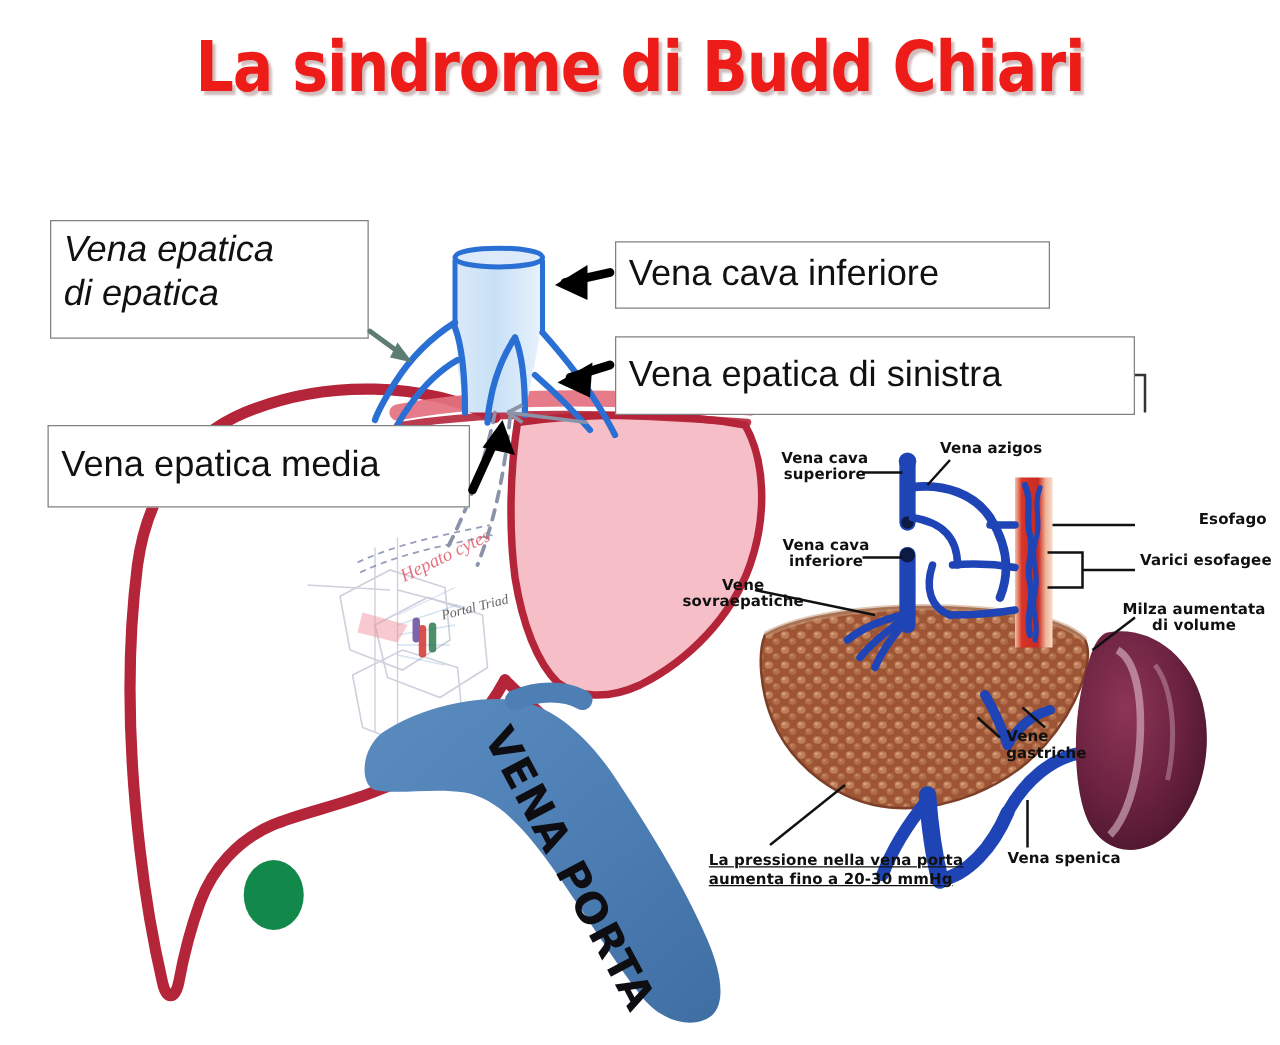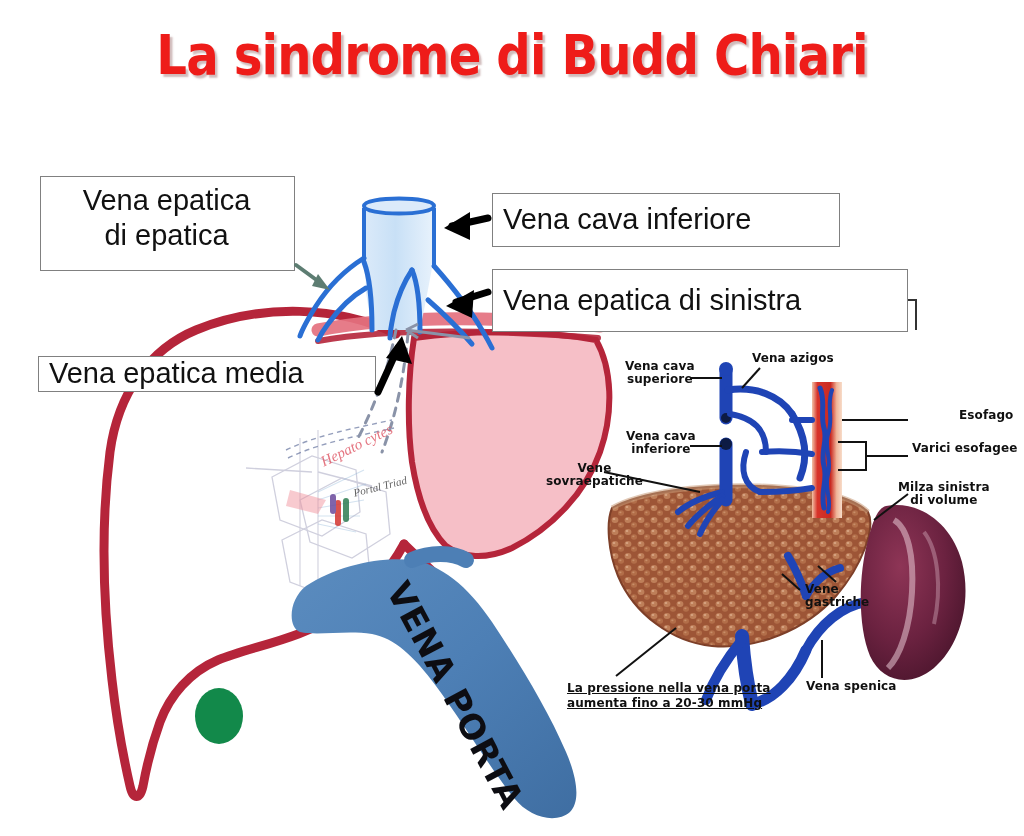--- a/index.html
+++ b/index.html
@@ -24,25 +24,25 @@
   
   .callout{
     position:absolute;background:#ffffff;border:1.5px solid #808080;
     box-sizing:border-box;color:#111;
     font-family:"Liberation Sans", sans-serif;
     font-size:29px;line-height:1.22;
     display:flex;align-items:center;
     padding:4px 10px;
     z-index:40;
   }
-  .callout.two-line{display:block;text-align:center;padding:6px 12px 6px 10px;}
+  .callout.two-line{display:block;text-align:left;padding:6px 12px 6px 10px;font-style:italic;}
   .callout .l2{display:block;}
 
   #cal-vhd{left:40px;top:176px;width:255px;height:95px;}
-  #cal-vhm{left:38px;top:356px;width:338px;height:36px;}
+  #cal-vhm{left:38px;top:340px;width:338px;height:66px;}
   #cal-vci{left:492px;top:193px;width:348px;height:54px;}
   #cal-ves{left:492px;top:269px;width:416px;height:63px;}
 
   
   svg#art{position:absolute;left:0;top:0;width:1024px;height:836px;}
 
   
   .inlbl{
     position:absolute;z-index:30;
     font-family:"DejaVu Sans", sans-serif;
@@ -342,21 +342,21 @@
   <div class="inlbl" id="il-vci2">Vena cava
 inferiore</div>
 
   <div class="inlbl" id="il-vene-sovra">Vene
 sovraepatiche</div>
 
   <div class="inlbl" id="il-esofago">Esofago</div>
 
   <div class="inlbl" id="il-varici">Varici esofagee</div>
 
-  <div class="inlbl" id="il-milza">Milza sinistra
+  <div class="inlbl" id="il-milza">Milza aumentata
 di volume</div>
 
   <div class="inlbl" id="il-gastriche">Vene
 gastriche</div>
 
   <div class="inlbl" id="il-spenica">Vena spenica</div>
 
   <div class="inlbl" id="il-pressione">La pressione nella vena porta
 aumenta fino a 20-30 mmHg</div>
 

